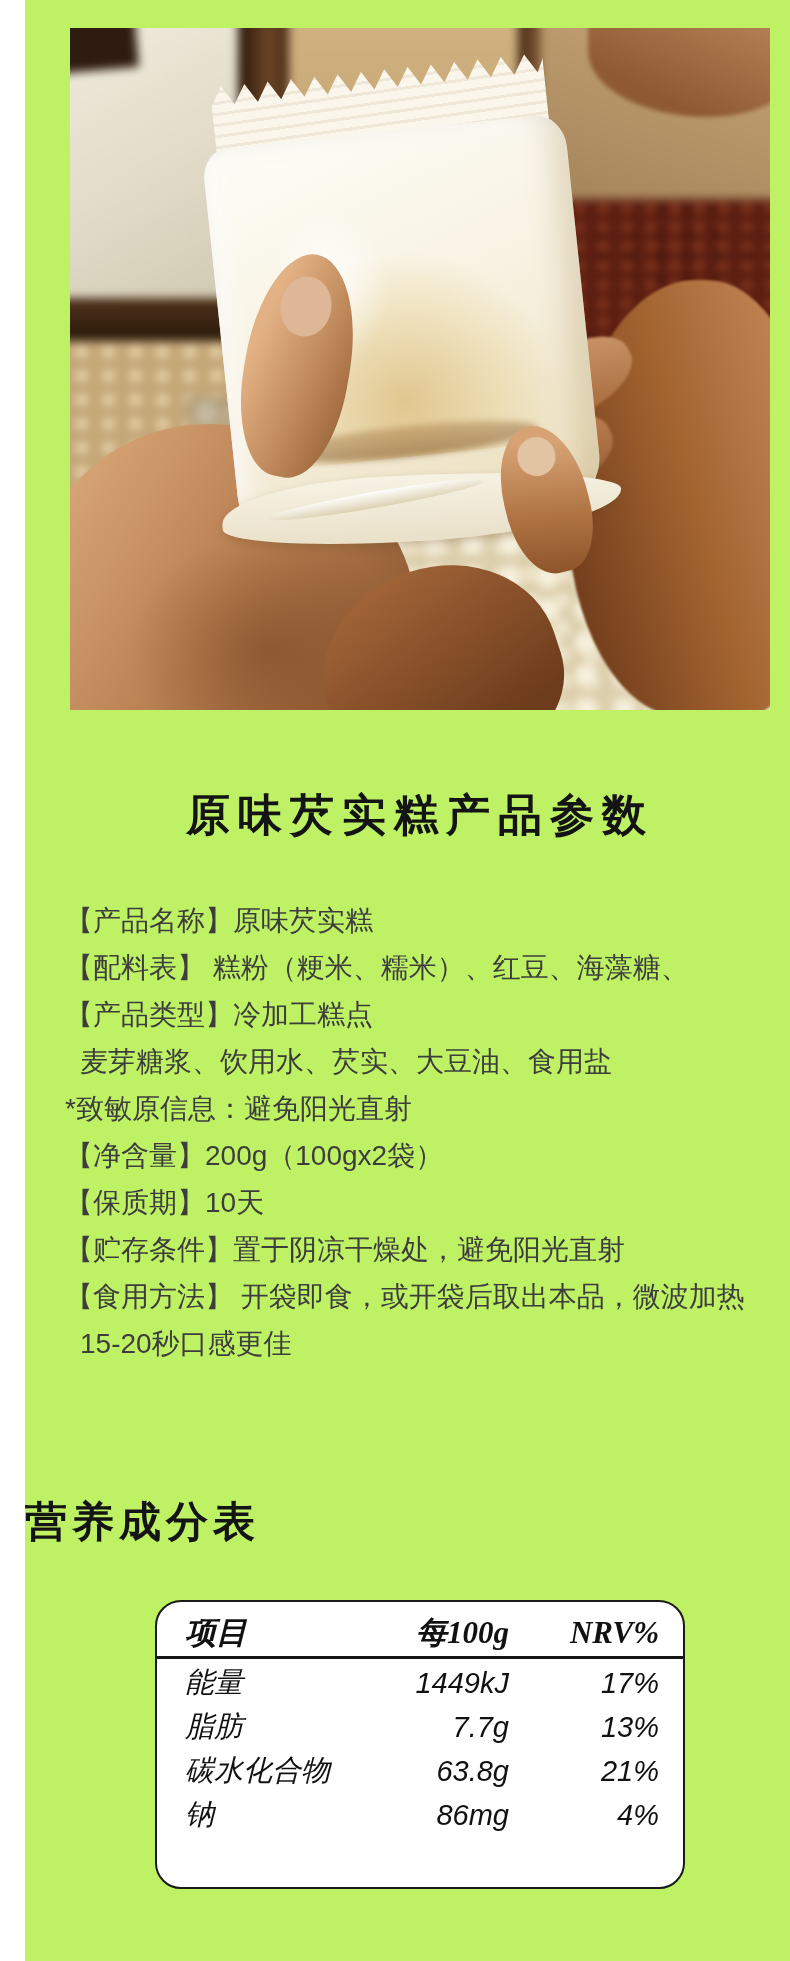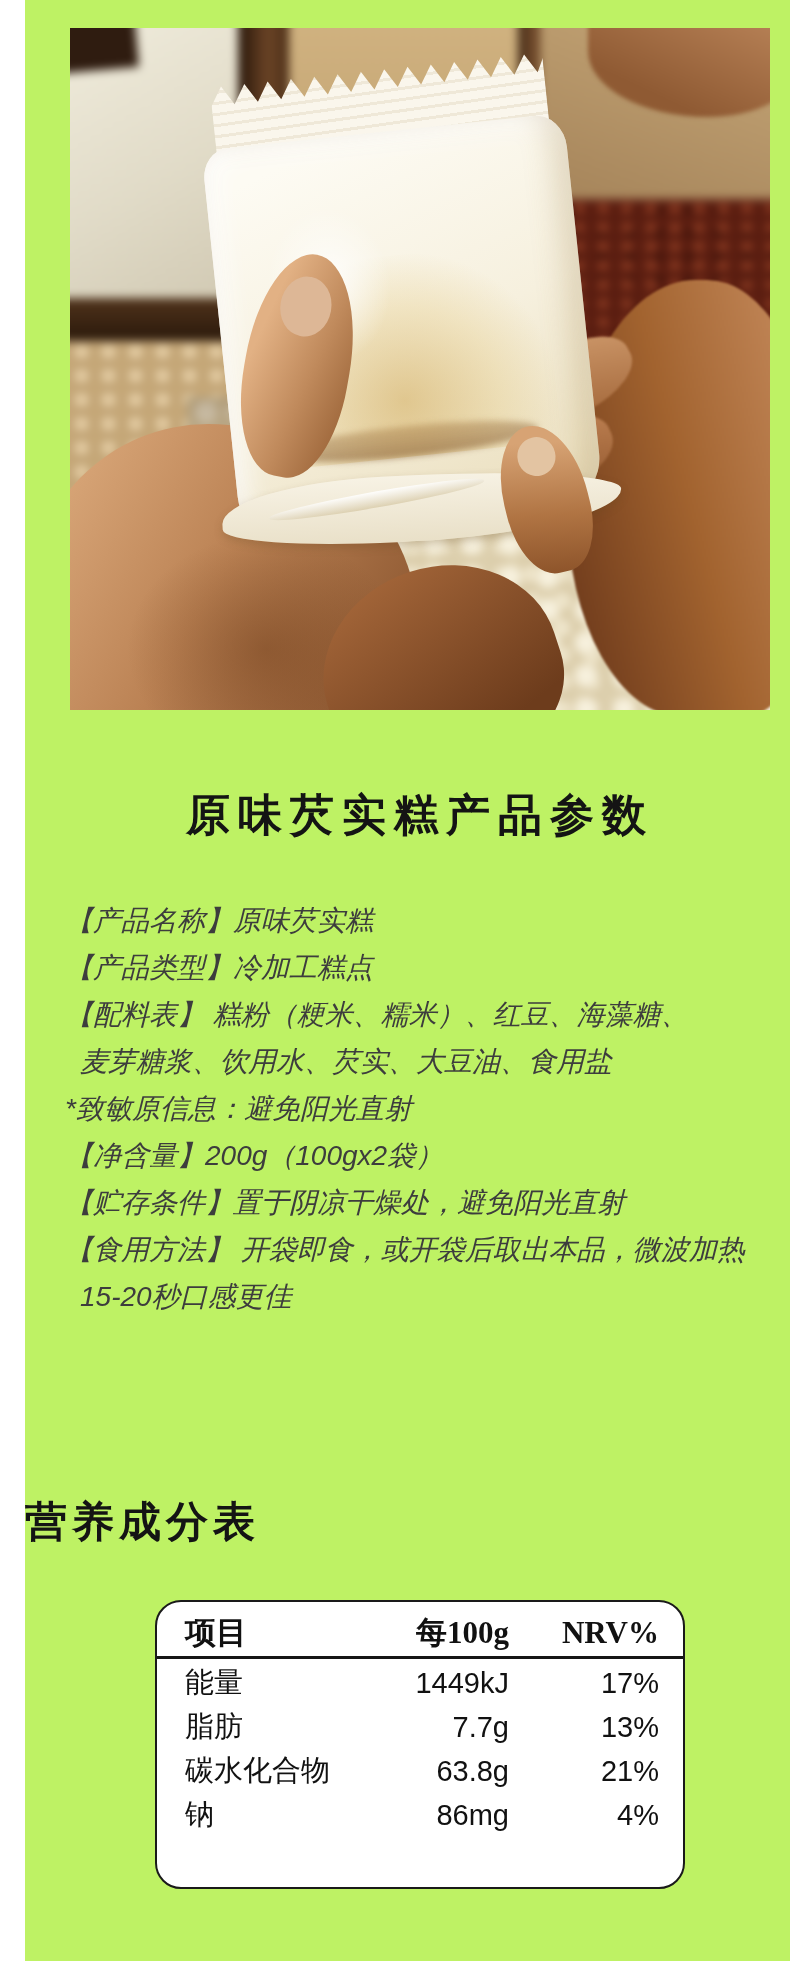--- a/index.html
+++ b/index.html
@@ -85,30 +85,30 @@
         background:linear-gradient(180deg,#f7f2e4,#e9e0c8);box-shadow:0 4px 8px rgba(100,70,30,.25);}
   .pkg-fold{left:8%;bottom:4%;width:60%;height:4%;border-radius:50%;
         background:linear-gradient(180deg,rgba(255,255,255,.9),rgba(190,170,120,.4));transform:rotate(-4deg);}
 
   
   .page-title{position:absolute;left:0;top:786px;width:100%;text-align:center;
         font-family:"Liberation Serif","DejaVu Serif",serif;
         font-size:44px;font-weight:700;letter-spacing:8px;color:#141414;}
   .details{position:absolute;left:40px;top:897px;width:715px;
         font-size:28px;line-height:47px;color:#3d3d3d;font-weight:400;}
-  .details .line{white-space:nowrap;font-style:italic;}
+  .details .line{white-space:nowrap;}
   .details .cont{padding-left:15px;}
 
   .nutrition-heading{position:absolute;left:0;top:1494px;width:100%;text-align:left;
         font-family:"Liberation Serif","DejaVu Serif",serif;
         font-size:42px;font-weight:700;letter-spacing:5px;color:#141414;}
 
   .ntable{position:absolute;left:130px;top:1600px;width:530px;height:289px;box-sizing:border-box;
         border:2px solid #1a1a1a;border-radius:26px;background:#ffffff;
-        padding:8px 24px 0 28px;color:#111111;}
+        padding:8px 24px 0 28px;color:#111111;font-style:italic;}
   .nrow{display:grid;grid-template-columns:1fr 152px 150px;align-items:center;height:44px;}
   .nrow .c2,.nrow .c3{text-align:right;}
   .nhead{font-family:"Liberation Serif","DejaVu Serif",serif;font-size:31px;font-weight:700;height:46px;}
   .nsep{height:0;border-bottom:3px solid #151515;margin:0 -24px 2px -28px;}
   .nbody{font-size:29px;font-weight:400;}
 </style>
 </head>
 <body>
 
 <div class="page">
@@ -154,25 +154,26 @@
     </div>
     <div class="rh-thumb">
       <div class="rh-thumb-nail"></div>
     </div>
   </div>
 
   <div class="page-title">原味芡实糕产品参数</div>
 
   <div class="details">
     <div class="line">【产品名称】原味芡实糕</div>
+    <div class="line">【配料表】 糕粉（粳米、糯米）、红豆、海藻糖、</div>
     <div class="line">【产品类型】冷加工糕点</div>
-    <div class="line">【配料表】 糕粉（粳米、糯米）、红豆、海藻糖、</div>
     <div class="line cont">麦芽糖浆、饮用水、芡实、大豆油、食用盐</div>
     <div class="line">*致敏原信息：避免阳光直射</div>
     <div class="line">【净含量】200g（100gx2袋）</div>
+    <div class="line">【保质期】10天</div>
     <div class="line">【贮存条件】置于阴凉干燥处，避免阳光直射</div>
     <div class="line">【食用方法】 开袋即食，或开袋后取出本品，微波加热</div>
     <div class="line cont">15-20秒口感更佳</div>
   </div>
 
   <div class="nutrition-heading">营养成分表</div>
 
   <div class="ntable">
     <div class="nrow nhead">
       <div class="c1">项目</div>

